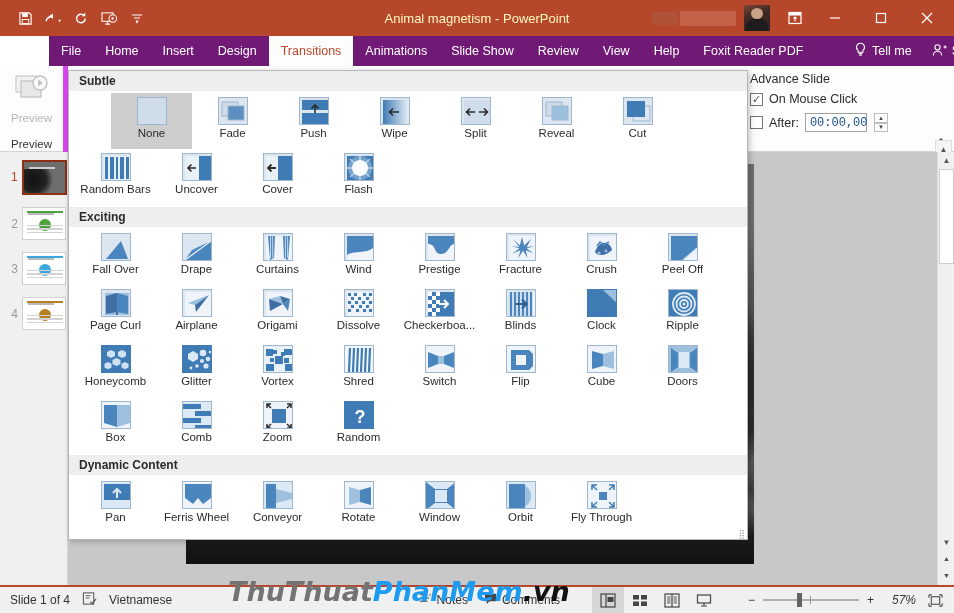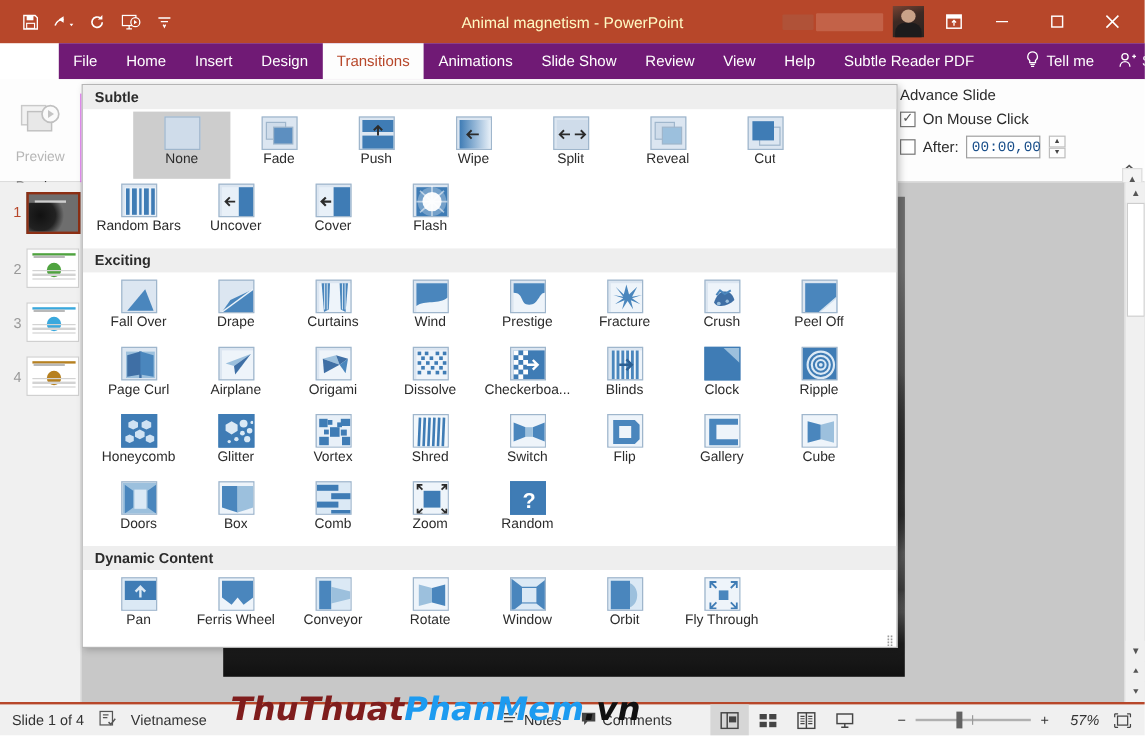--- a/index.html
+++ b/index.html
@@ -69,22 +69,22 @@
   .tab.active { background: #fdfdfd; color: #b7472a; }
   .tabbar-right { margin-left: auto; display: flex; align-items: center; height: 30px; padding-right: 8px; }
   .tellme, .sharebtn { display: flex; align-items: center; gap: 5px; font-size: 12.5px; color: #fff; padding: 0 10px; }
 
   
   .ribbon {
     position: absolute; top: 66px; left: 0; width: 954px; height: 86px;
     background: #fdfdfd; border-bottom: 1px solid #d4d4d4;
   }
   .preview-group {
-    position: absolute; left: 0; top: 12px; width: 68px; height: 86px;
-    border-right: 1px solid #d946ef;
+    position: absolute; left: 0; top: 0; width: 68px; height: 86px;
+    border-right: 5px solid #d946ef;
     display: flex; flex-direction: column; align-items: center;
   }
   .preview-btn {
     margin-top: 6px; width: 56px; display: flex; flex-direction: column;
     align-items: center; color: #b6b6b6;
   }
   .preview-label { font-size: 11.5px; margin-top: 2px; color: #b6b6b6; }
   .group-title { position: absolute; bottom: 2px; font-size: 11.5px; color: #333; }
 
   
@@ -211,21 +211,21 @@
   .ic.solid { background: #3f7cb5; border-color: #3f7cb5; }
   .resize-grip {
     position: absolute; right: 3px; bottom: 2px; font-size: 9px; color: #9a9a9a;
     letter-spacing: -1px; line-height: 5px;
   }
   .watermark {
     position: absolute; left: 192px; bottom: 6px; z-index: 60;
     font-family: "DejaVu Sans", sans-serif; font-weight: bold; font-size: 27px;
     font-style: italic; white-space: nowrap; pointer-events: none;
   }
-  .wm-r { color: #7f1d1d; } .wm-b { color: #1d9bf0; } .wm-d { color: #111; }
+  .wm-r { color: #737373; margin-left: 36px; } .wm-b { color: #1d9bf0; } .wm-d { color: #111; }
 
   
   .statusbar {
     position: absolute; left: 0; bottom: 0; width: 954px; height: 28px;
     background: #f0f0f0; border-top: 2px solid #b7472a;
     display: flex; align-items: center; font-size: 12px; color: #333;
   }
   .sb-left { display: flex; align-items: center; gap: 12px; padding-left: 10px; }
   .sb-mid { margin-left: auto; display: flex; align-items: center; gap: 16px; }
   .sb-item { display: flex; align-items: center; gap: 5px; }
@@ -315,21 +315,21 @@
     <div class="tab">File</div>
     <div class="tab">Home</div>
     <div class="tab">Insert</div>
     <div class="tab">Design</div>
     <div class="tab active">Transitions</div>
     <div class="tab">Animations</div>
     <div class="tab">Slide Show</div>
     <div class="tab">Review</div>
     <div class="tab">View</div>
     <div class="tab">Help</div>
-    <div class="tab">Subtle Reader PDF</div>
+    <div class="tab">Foxit Reader PDF</div>
     <div class="tabbar-right">
       <div class="tellme">
         <span>
           <svg width="13" height="15" viewBox="0 0 13 15">
               <path d="M6.5 1.2a4 4 0 0 1 2.4 7.2v1.8H4.1V8.4A4 4 0 0 1 6.5 1.2z" fill="none" stroke="#fff" stroke-width="1.1"></path>
               <path d="M4.6 11.6h3.8M5.2 13.3h2.6" stroke="#fff" stroke-width="1.1"></path>
             </svg>
         </span>
         <span>Tell me</span>
       </div>
@@ -848,30 +848,20 @@
               <path d="M4 4h18l4 4v12l-4 4H4z" fill="#4a86bd"></path>
               <path d="M9 9h10v10H9z" fill="#eef4fa"></path>
             </svg>
         </span>
         <span class="cell-label">Flip</span>
       </div>
       <div class="cell">
         <span class="ic">
           <svg width="30" height="28" viewBox="0 0 30 28">
               <rect x="0" y="0" width="30" height="28" fill="#eef4fa"></rect>
-              <path d="M3 3h24v22H3z" fill="#4a86bd"></path>
-              <path d="M9 8h18v12H9z" fill="#eef4fa"></path>
-            </svg>
-        </span>
-        <span class="cell-label">Gallery</span>
-      </div>
-      <div class="cell">
-        <span class="ic">
-          <svg width="30" height="28" viewBox="0 0 30 28">
-              <rect x="0" y="0" width="30" height="28" fill="#eef4fa"></rect>
               <path d="M4 5l11 3v12l-11 3z" fill="#4a86bd"></path>
               <path d="M26 5L15 8v12l11 3z" fill="#9cc0dd"></path>
             </svg>
         </span>
         <span class="cell-label">Cube</span>
       </div>
       <div class="cell">
         <span class="ic">
           <svg width="30" height="28" viewBox="0 0 30 28">
               <rect x="0" y="0" width="30" height="28" fill="#9cc0dd"></rect>

